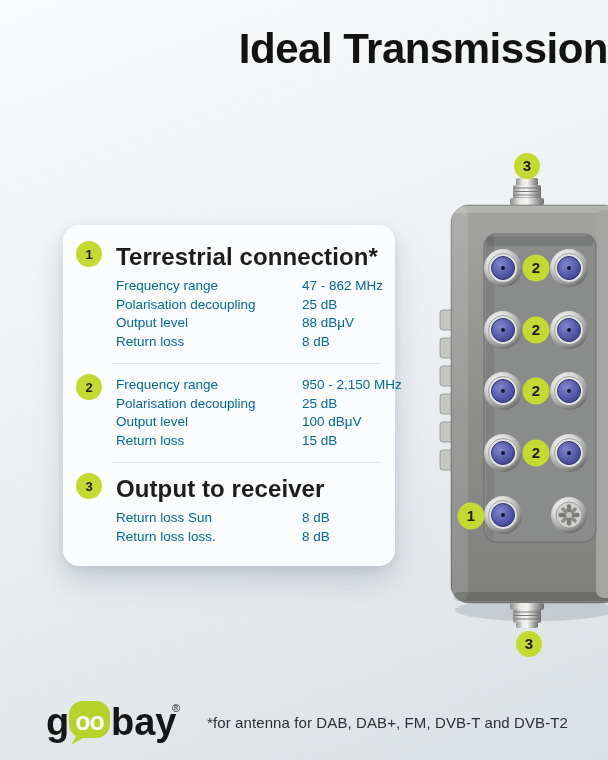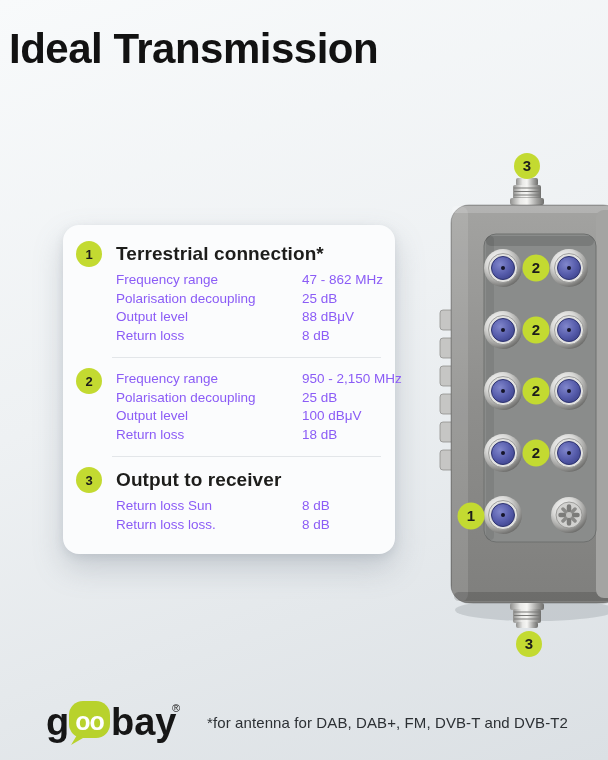--- a/index.html
+++ b/index.html
@@ -2,37 +2,37 @@
 <html><head>
 <meta charset="utf-8">
 <style>
   html,body{margin:0;padding:0;}
   body{width:608px;height:760px;overflow:hidden;
        font-family:"Liberation Sans", sans-serif;}
   .page{position:relative;width:608px;height:760px;
         background:linear-gradient(160deg,#f8fafb 0%,#eef1f3 45%,#dbe0e4 100%);}
 
   
-  .header{position:absolute;top:0;left:9px;right:0;text-align:left;}
+  .header{position:absolute;top:0;left:9px;right:0;text-align:right;}
   .header h1{margin:25px 0 0;font-size:42px;font-weight:800;color:#121212;letter-spacing:-0.5px;}
   .header h2{margin:7px 0 0;font-size:28px;font-weight:400;color:#3a4046;letter-spacing:0.3px;}
 
   
   .spec-card{position:absolute;left:63px;top:225px;width:332px;box-sizing:border-box;
              background:#fbfcfd;border-radius:16px;
              box-shadow:0 14px 30px rgba(108,118,132,.28),0 3px 8px rgba(108,118,132,.15);
              padding:18px 0 20px 0;}
   .spec-section{display:grid;grid-template-columns:26px 1fr;column-gap:14px;padding-left:13px;}
   .badge{width:26px;height:26px;border-radius:50%;background:#c3da31;
          display:flex;align-items:center;justify-content:center;
          font-size:13px;font-weight:700;color:#1d1d1b;margin-top:-2px;}
   .spec-body{min-width:0;}
-  .spec-heading{margin:0 0 6px;font-size:19px;font-weight:700;color:#1d1d1b;letter-spacing:0.1px;}
+  .spec-heading{margin:0 0 6px;font-size:24px;font-weight:700;color:#1d1d1b;letter-spacing:0.1px;}
   .spec-row{display:grid;grid-template-columns:186px 1fr;font-size:13.5px;
-            line-height:18.5px;color:#8b5cf6;white-space:nowrap;}
+            line-height:18.5px;color:#0369a1;white-space:nowrap;}
   .divider{height:1px;background:#e3e6e9;margin:12px 14px 12px 49px;}
 
   
   .device{position:absolute;left:430px;top:148px;width:178px;height:520px;}
   .device svg{display:block;}
   .svg-badge-text{font-family:"Liberation Sans",sans-serif;font-size:15px;font-weight:700;fill:#1d1d1b;}
 
   
   .logo{position:absolute;left:44px;top:698px;}
   .footnote{position:absolute;right:40px;top:714px;font-size:15px;color:#2c3034;letter-spacing:0.1px;}
@@ -83,21 +83,21 @@
         <div class="spec-row">
           <span>Polarisation decoupling</span>
           <span>25 dB</span>
         </div>
         <div class="spec-row">
           <span>Output level</span>
           <span>100 dBμV</span>
         </div>
         <div class="spec-row">
           <span>Return loss</span>
-          <span>18 dB</span>
+          <span>15 dB</span>
         </div>
       </div>
     </div>
 
     <div class="divider"></div>
 
     <div class="spec-section">
       <div class="badge">3</div>
       <div class="spec-body">
         <h3 class="spec-heading">Output to receiver</h3>

